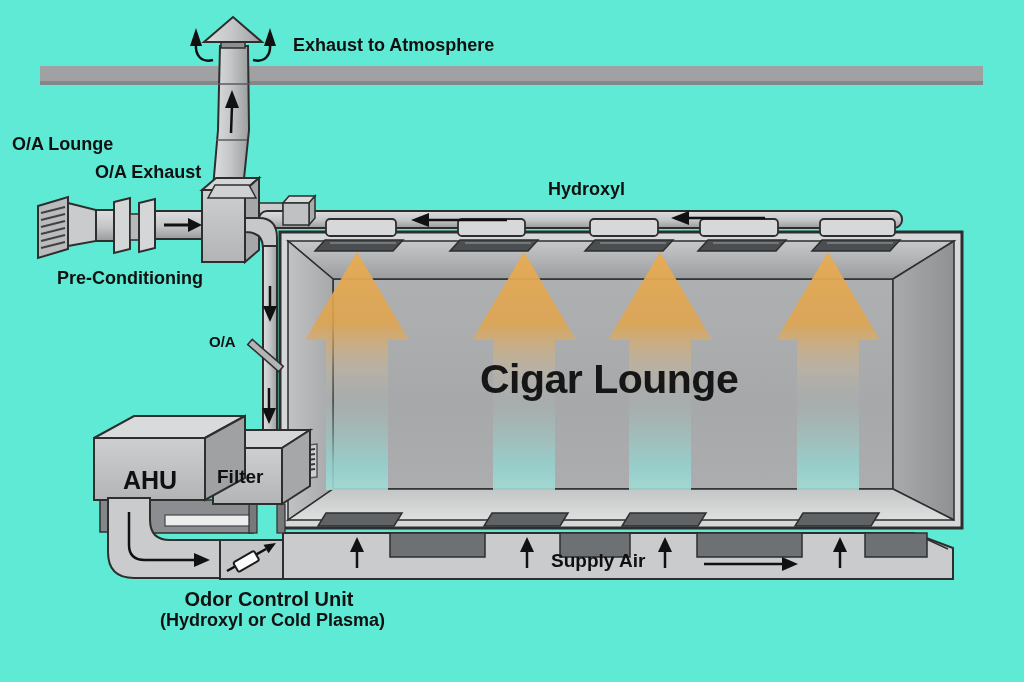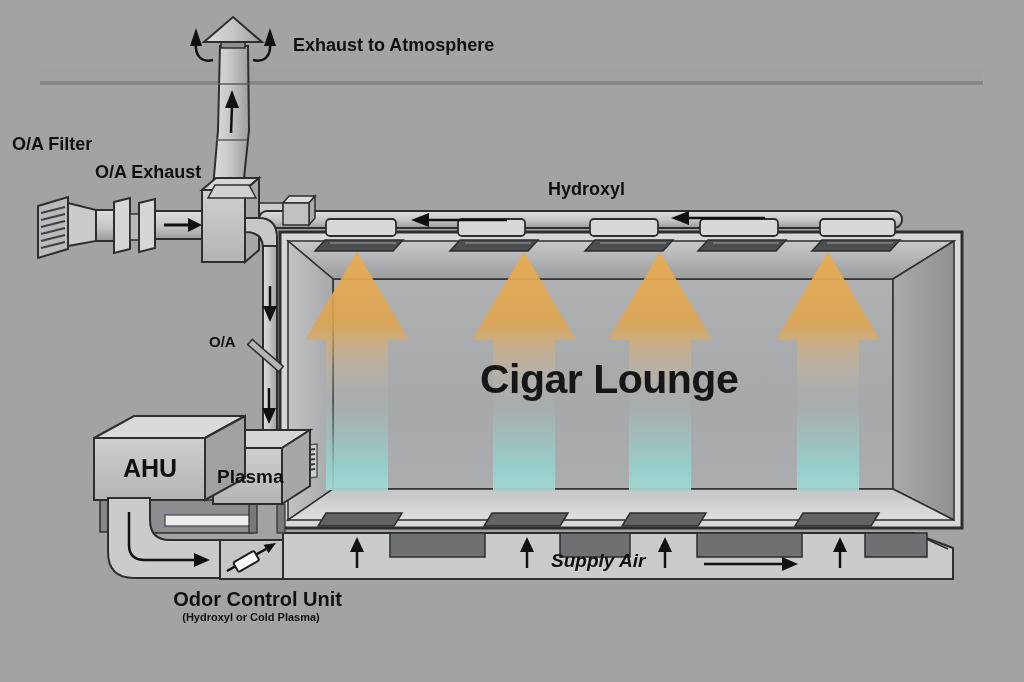--- a/index.html
+++ b/index.html
@@ -1,26 +1,26 @@
 <!DOCTYPE html>
 <html><head>
 <meta charset="utf-8">
 <style>
   html,body{margin:0;padding:0;background:#ffffff;}
-  #stage{position:relative;width:1024px;height:682px;background:#a3a3a3;overflow:hidden;
+  #stage{position:relative;width:1024px;height:682px;background:#5eead4;overflow:hidden;
          font-family:"Liberation Sans", sans-serif;}
   #stage svg{position:absolute;left:0;top:0;}
   .lbl{position:absolute;font-weight:700;color:#101010;white-space:nowrap;line-height:1.1;}
   .lbl-18{font-size:18px;}
   .lbl-room{font-size:41px;letter-spacing:-0.5px;color:#161616;text-align:center;}
   .lbl-ahu{font-size:25px;}
   .lbl-filters{font-size:19px;}
-  .lbl-supply{font-size:19px;font-style:italic;}
-  .lbl-odor{font-size:20px;text-align:right;}
-  .lbl-odor-sub{font-size:11px;text-align:center;}
+  .lbl-supply{font-size:19px;}
+  .lbl-odor{font-size:20px;text-align:center;margin-left:18px;}
+  .lbl-odor-sub{font-size:18px;text-align:center;}
   .two-line{line-height:1.55;}
 </style>
 </head>
 <body>
 
 <div id="stage">
 
 <svg width="1024" height="682" viewBox="0 0 1024 682">
   <defs>
     <linearGradient id="tubeH" x1="0" y1="0" x2="1" y2="0">
@@ -282,24 +282,25 @@
     <rect x="220" y="540" width="63" height="39" fill="#c4c6c8" stroke="#2e2e2e" stroke-width="2"></rect>
     <g>
       <line x1="227" y1="571" x2="266" y2="549" stroke="#111" stroke-width="2.5"></line>
       <rect x="234" y="556" width="24" height="11" rx="2" transform="rotate(-30 246 561)" fill="#fdfdfd" stroke="#1c1c1c" stroke-width="2"></rect>
       <polygon points="276,543 268.5,553.3 263.5,544.7" fill="#111"></polygon>
     </g>
   </g>
 </svg>
 
 <div class="lbl lbl-18" style="left:293px;top:36px;">Exhaust to Atmosphere</div>
-<div class="lbl lbl-18" style="left:12px;top:135px;">O/A Filter</div>
+<div class="lbl lbl-18" style="left:12px;top:135px;">O/A Lounge</div>
 <div class="lbl lbl-18" style="left:95px;top:163px;">O/A Exhaust</div>
+<div class="lbl lbl-18" style="left:57px;top:269px;">Pre-Conditioning</div>
 <div class="lbl lbl-18" style="left:548px;top:180px;">Hydroxyl</div>
 <div class="lbl lbl-18" style="left:209px;top:334px;font-size:15px;">O/A</div>
 <div class="lbl lbl-room" style="left:480px;top:357px;">Cigar Lounge</div>
-<div class="lbl lbl-ahu" style="left:123px;top:455px;text-align:right;">AHU</div>
-<div class="lbl lbl-filters" style="left:217px;top:467px;">Plasma</div>
+<div class="lbl lbl-ahu" style="left:123px;top:467px;text-align:right;">AHU</div>
+<div class="lbl lbl-filters" style="left:217px;top:467px;">Filter</div>
 <div class="lbl lbl-supply" style="left:551px;top:551px;">Supply Air</div>
 <div class="lbl lbl-odor" style="left:160px;top:588px;width:182px;">Odor Control Unit</div>
 <div class="lbl lbl-odor-sub" style="left:160px;top:611px;width:182px;">(Hydroxyl or Cold Plasma)</div>
 
 </div>
 
 </body></html>

